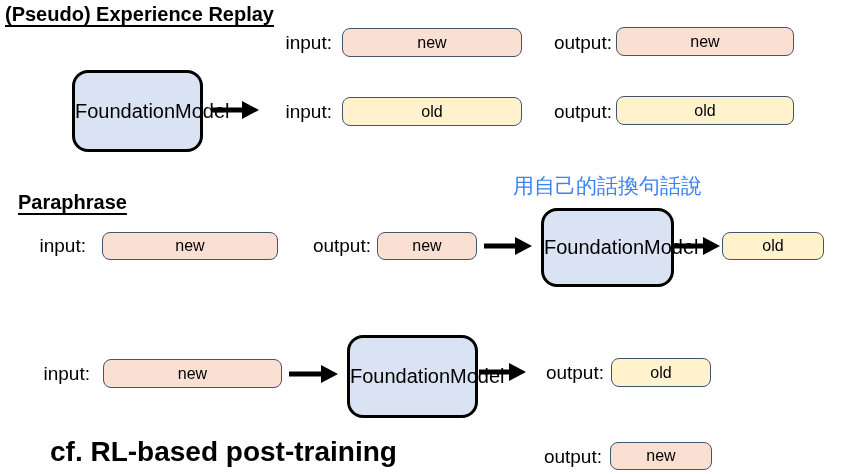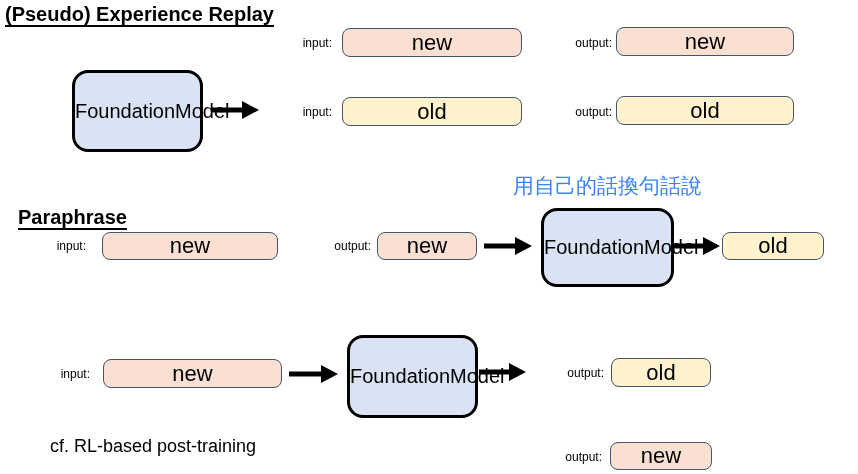--- a/index.html
+++ b/index.html
@@ -6,45 +6,45 @@
   .canvas{
     position:relative;width:858px;height:474px;background:#fff;overflow:hidden;
     font-family:"Liberation Sans",sans-serif;color:#000;
   }
   .section-title{
     position:absolute;font-weight:bold;font-size:20px;
     text-decoration:underline;text-decoration-thickness:1.5px;text-underline-offset:4px;
     white-space:nowrap;
   }
   .io-label{
-    position:absolute;font-size:12px;display:flex;align-items:center;justify-content:flex-end;
+    position:absolute;font-size:19px;display:flex;align-items:center;justify-content:flex-end;
     white-space:nowrap;
   }
   .value-box{
     position:absolute;box-sizing:border-box;border:1.6px solid var(--box_border);
     border-radius:8px;display:flex;align-items:center;justify-content:center;
-    font-size:22px;
+    font-size:16px;
   }
   .value-box.new{background:var(--new_fill);}
   .value-box.old{background:var(--old_fill);}
   .model-box{
     position:absolute;box-sizing:border-box;background:var(--model_fill);
     border:3.5px solid #000;border-radius:16px;
     display:flex;flex-direction:row;align-items:center;justify-content:flex-start;
     font-size:20px;line-height:1.25;text-align:center;
   }
   .arrow{position:absolute;}
   .zh-annotation{
     position:absolute;font-size:21px;white-space:nowrap;text-align:center;color:#3b82f6;
   }
   .note{position:absolute;font-size:19px;line-height:1.5;}
   .footer-line{
     position:absolute;display:flex;align-items:baseline;gap:9px;white-space:nowrap;
   }
-  .footer-bold{font-weight:normal;font-size:18px;}
+  .footer-bold{font-weight:bold;font-size:28px;}
   .footer-normal{font-size:20px;}
 </style>
 </head>
 <body>
 
 <div class="canvas">
 
   <div class="section-title" style="left:5px;top:3px;">(Pseudo) Experience Replay</div>
 
   <div class="model-box" style="left:72px;top:70px;width:131px;height:82px;">
@@ -68,21 +68,21 @@
 
   <div class="io-label" style="left:270px;top:97px;width:62px;height:29px;">input:</div>
   <div class="value-box old" style="left:342px;top:97px;width:180px;height:29px;">
     <span>old</span>
   </div>
   <div class="io-label" style="left:536px;top:97px;width:76px;height:29px;">output:</div>
   <div class="value-box old" style="left:616px;top:96px;width:178px;height:29px;">
     <span>old</span>
   </div>
 
-  <div class="section-title" style="left:18px;top:206px;text-align:right;">Paraphrase</div>
+  <div class="section-title" style="left:18px;top:191px;text-align:right;">Paraphrase</div>
 
   <div class="zh-annotation" style="left:500px;top:172px;width:215px;">用自己的話換句話說</div>
 
   <div class="io-label" style="left:20px;top:232px;width:66px;height:28px;">input:</div>
   <div class="value-box new" style="left:102px;top:232px;width:176px;height:28px;">
     <span>new</span>
   </div>
   <div class="io-label" style="left:294px;top:232px;width:77px;height:28px;">output:</div>
   <div class="value-box new" style="left:377px;top:232px;width:100px;height:28px;">
     <span>new</span>

